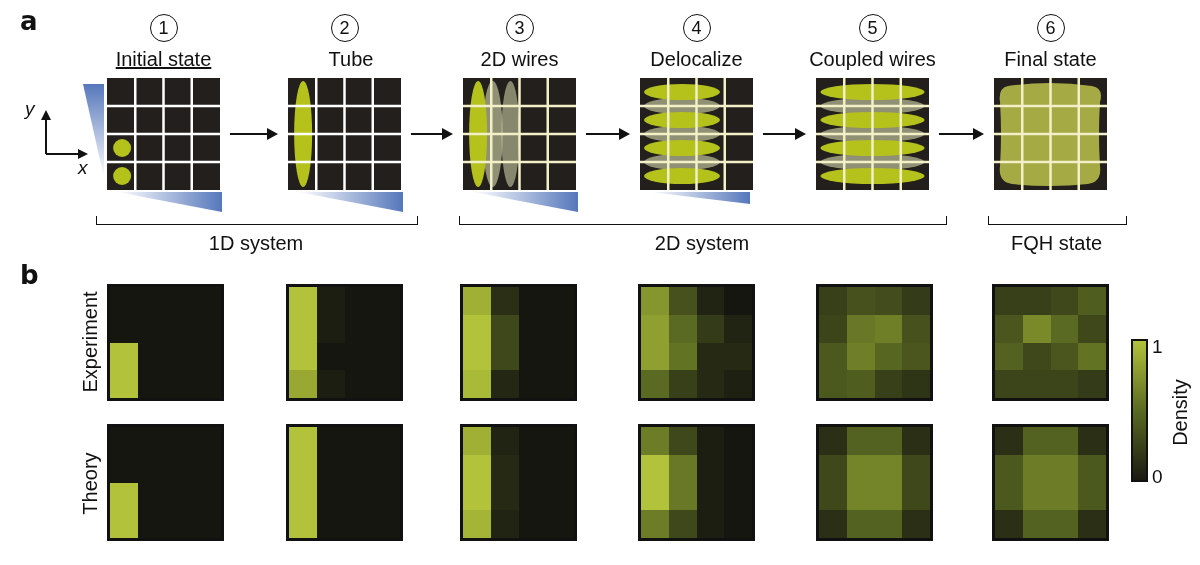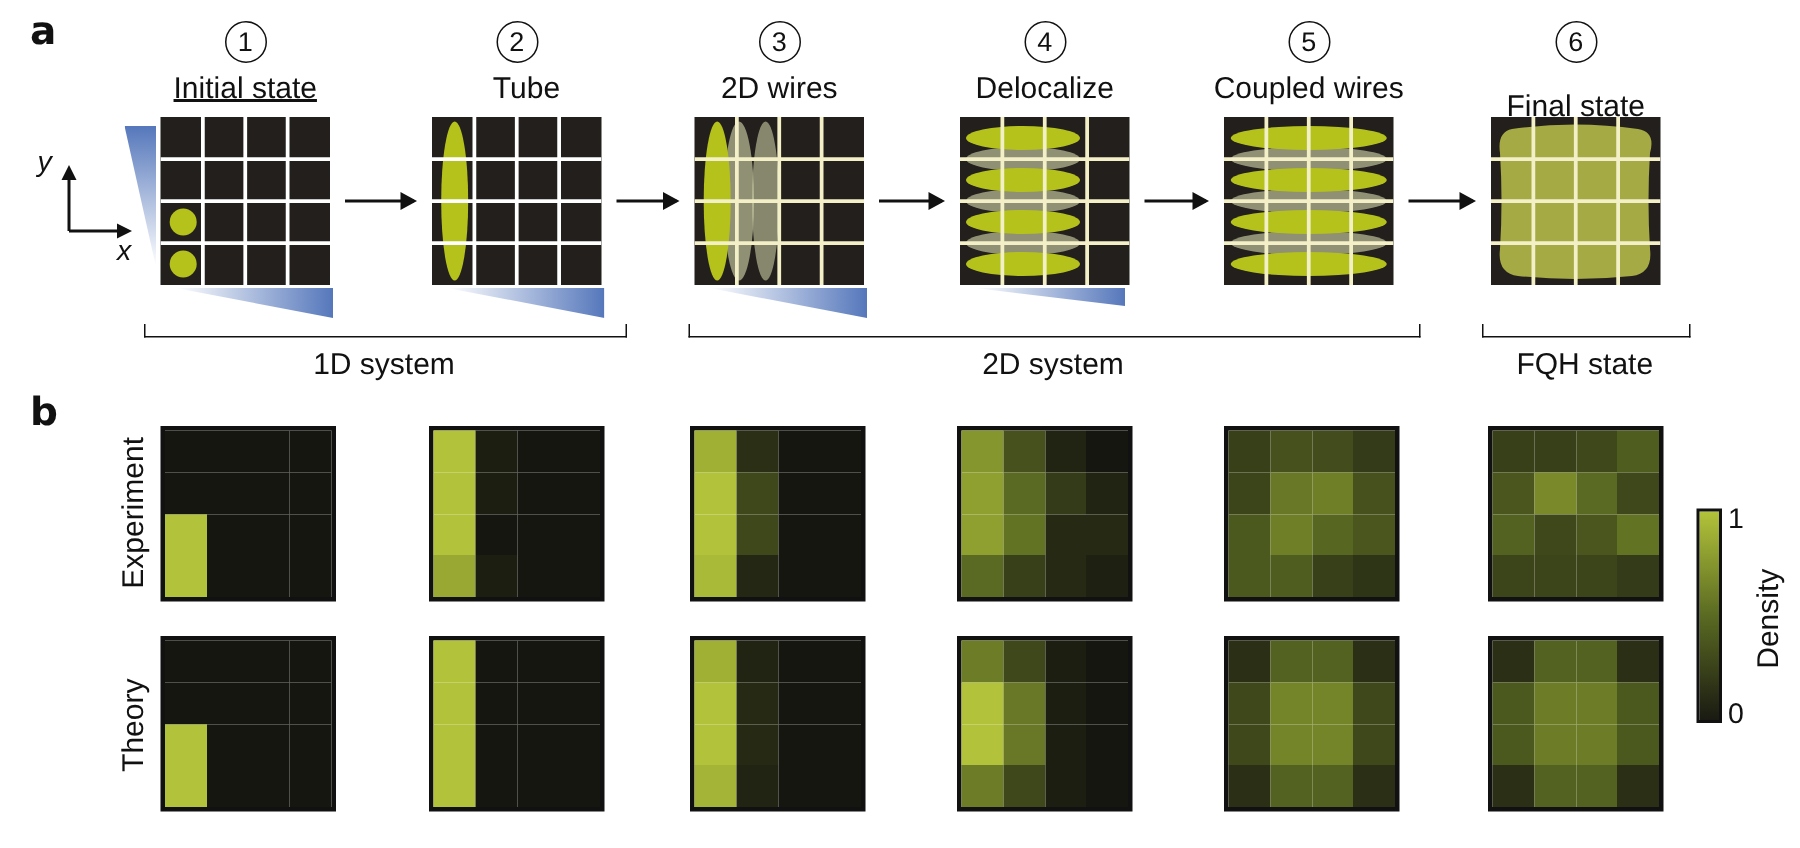--- a/index.html
+++ b/index.html
@@ -104,21 +104,21 @@
         <line x1="28.25" y1="0" x2="28.25" y2="112" stroke="#f3f0c8" stroke-width="2.5"></line>
         <line x1="0" y1="28" x2="113" y2="28" stroke="#f3f0c8" stroke-width="2.5"></line>
         <line x1="56.5" y1="0" x2="56.5" y2="112" stroke="#f3f0c8" stroke-width="2.5"></line>
         <line x1="0" y1="56" x2="113" y2="56" stroke="#f3f0c8" stroke-width="2.5"></line>
         <line x1="84.75" y1="0" x2="84.75" y2="112" stroke="#f3f0c8" stroke-width="2.5"></line>
         <line x1="0" y1="84" x2="113" y2="84" stroke="#f3f0c8" stroke-width="2.5"></line>
       </svg>
     </div>
     <div class="abs arrow" style="left:939px;top:133px;width:43px;"></div>
     <div class="abs step-num" style="left:1036.5px;top:14px;">6</div>
-    <div class="abs step-title" style="left:960.5px;top:48px;width:180px;margin-top:12px;">Final state</div>
+    <div class="abs step-title" style="left:960.5px;top:48px;width:180px;">Final state</div>
     <div class="abs" style="left:994px;top:78px;width:113px;height:112px;background:#231f1c;">
       <svg width="113" height="112" style="position:absolute;left:0;top:0;">
         <path d="M14,8 Q56,2 98,8 Q110,10 106,24 Q104,56 106,88 Q108,104 94,106 Q56,110 18,106 Q4,104 6,88 Q8,56 6,24 Q4,10 14,8 Z" fill="#a5aa45"></path>
         <line x1="28.25" y1="0" x2="28.25" y2="112" stroke="#f3f0c8" stroke-width="2.5"></line>
         <line x1="0" y1="28" x2="113" y2="28" stroke="#f3f0c8" stroke-width="2.5"></line>
         <line x1="56.5" y1="0" x2="56.5" y2="112" stroke="#f3f0c8" stroke-width="2.5"></line>
         <line x1="0" y1="56" x2="113" y2="56" stroke="#f3f0c8" stroke-width="2.5"></line>
         <line x1="84.75" y1="0" x2="84.75" y2="112" stroke="#f3f0c8" stroke-width="2.5"></line>
         <line x1="0" y1="84" x2="113" y2="84" stroke="#f3f0c8" stroke-width="2.5"></line>
       </svg>

